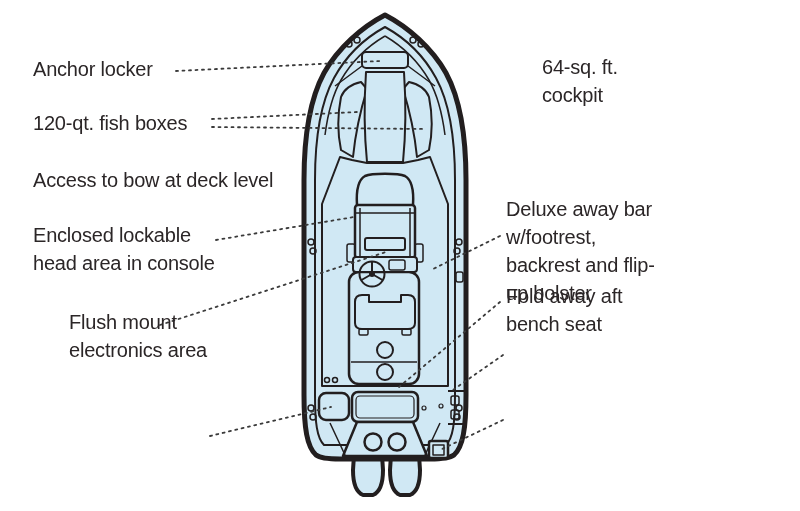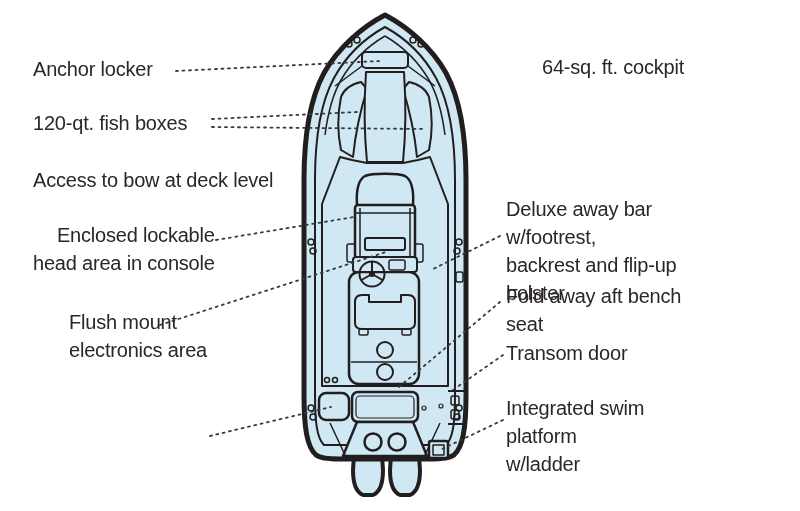--- a/index.html
+++ b/index.html
@@ -1,17 +1,17 @@
 <!DOCTYPE html>
 <html style="--hull-fill: #d0e8f4; --outline: #221e1f; --label-text: #2b2627; --leader: #3a3a3a;"><head>
 <meta charset="utf-8">
 <style>
   html,body{margin:0;padding:0;background:#fff;}
   .canvas{position:relative;width:660px;height:511px;background:#fff;overflow:hidden;
-          font-family:"Liberation Sans",sans-serif;padding-left:24px;}
+          font-family:"Liberation Sans",sans-serif;}
   svg{position:absolute;left:0;top:0;}
   .lbl{position:absolute;font-size:20px;line-height:28px;letter-spacing:-0.2px;
        color:var(--label-text);white-space:pre-line;}
   
   .hull   {fill:var(--hull-fill);stroke:var(--outline);stroke-width:5;stroke-linejoin:round;}
   .s25    {fill:var(--hull-fill);stroke:var(--outline);stroke-width:2.5;stroke-linejoin:round;}
   .s2     {fill:var(--hull-fill);stroke:var(--outline);stroke-width:2;stroke-linejoin:round;}
   .ln2    {fill:none;stroke:var(--outline);stroke-width:2;stroke-linejoin:round;}
   .ln15   {fill:none;stroke:var(--outline);stroke-width:1.5;stroke-linejoin:round;}
   .ln12   {fill:none;stroke:var(--outline);stroke-width:1.2;}
@@ -139,26 +139,23 @@
       <path class="leader" d="M500,236 L431,270"></path>
       <path class="leader" d="M500,302 L399,387"></path>
       <path class="leader" d="M503,355 L450,392"></path>
       <path class="leader" d="M503,420 L442,449"></path>
     </g>
   </svg>
 
   <div class="lbl" style="left:33px;top:55px;">Anchor locker</div>
   <div class="lbl" style="left:33px;top:109px;">120-qt. fish boxes</div>
   <div class="lbl" style="left:33px;top:166px;">Access to bow at deck level</div>
-  <div class="lbl" style="left:33px;top:221px;text-align:right;">Enclosed lockable
+  <div class="lbl" style="left:33px;top:221px;">Enclosed lockable
 head area in console</div>
   <div class="lbl" style="left:33px;top:308px;margin-left:36px;">Flush mount
 electronics area</div>
 
   <div class="lbl" style="left:506px;top:53px;margin-left:36px;">64-sq. ft. cockpit</div>
   <div class="lbl" style="left:506px;top:195px;">Deluxe away bar w/footrest,
 backrest and flip-up bolster</div>
   <div class="lbl" style="left:506px;top:282px;">Fold away aft bench seat</div>
-  <div class="lbl" style="left:506px;top:339px;">Transom door</div>
-  <div class="lbl" style="left:506px;top:394px;">Integrated swim platform
-w/ladder</div>
 
 </div>
 
 </body></html>

